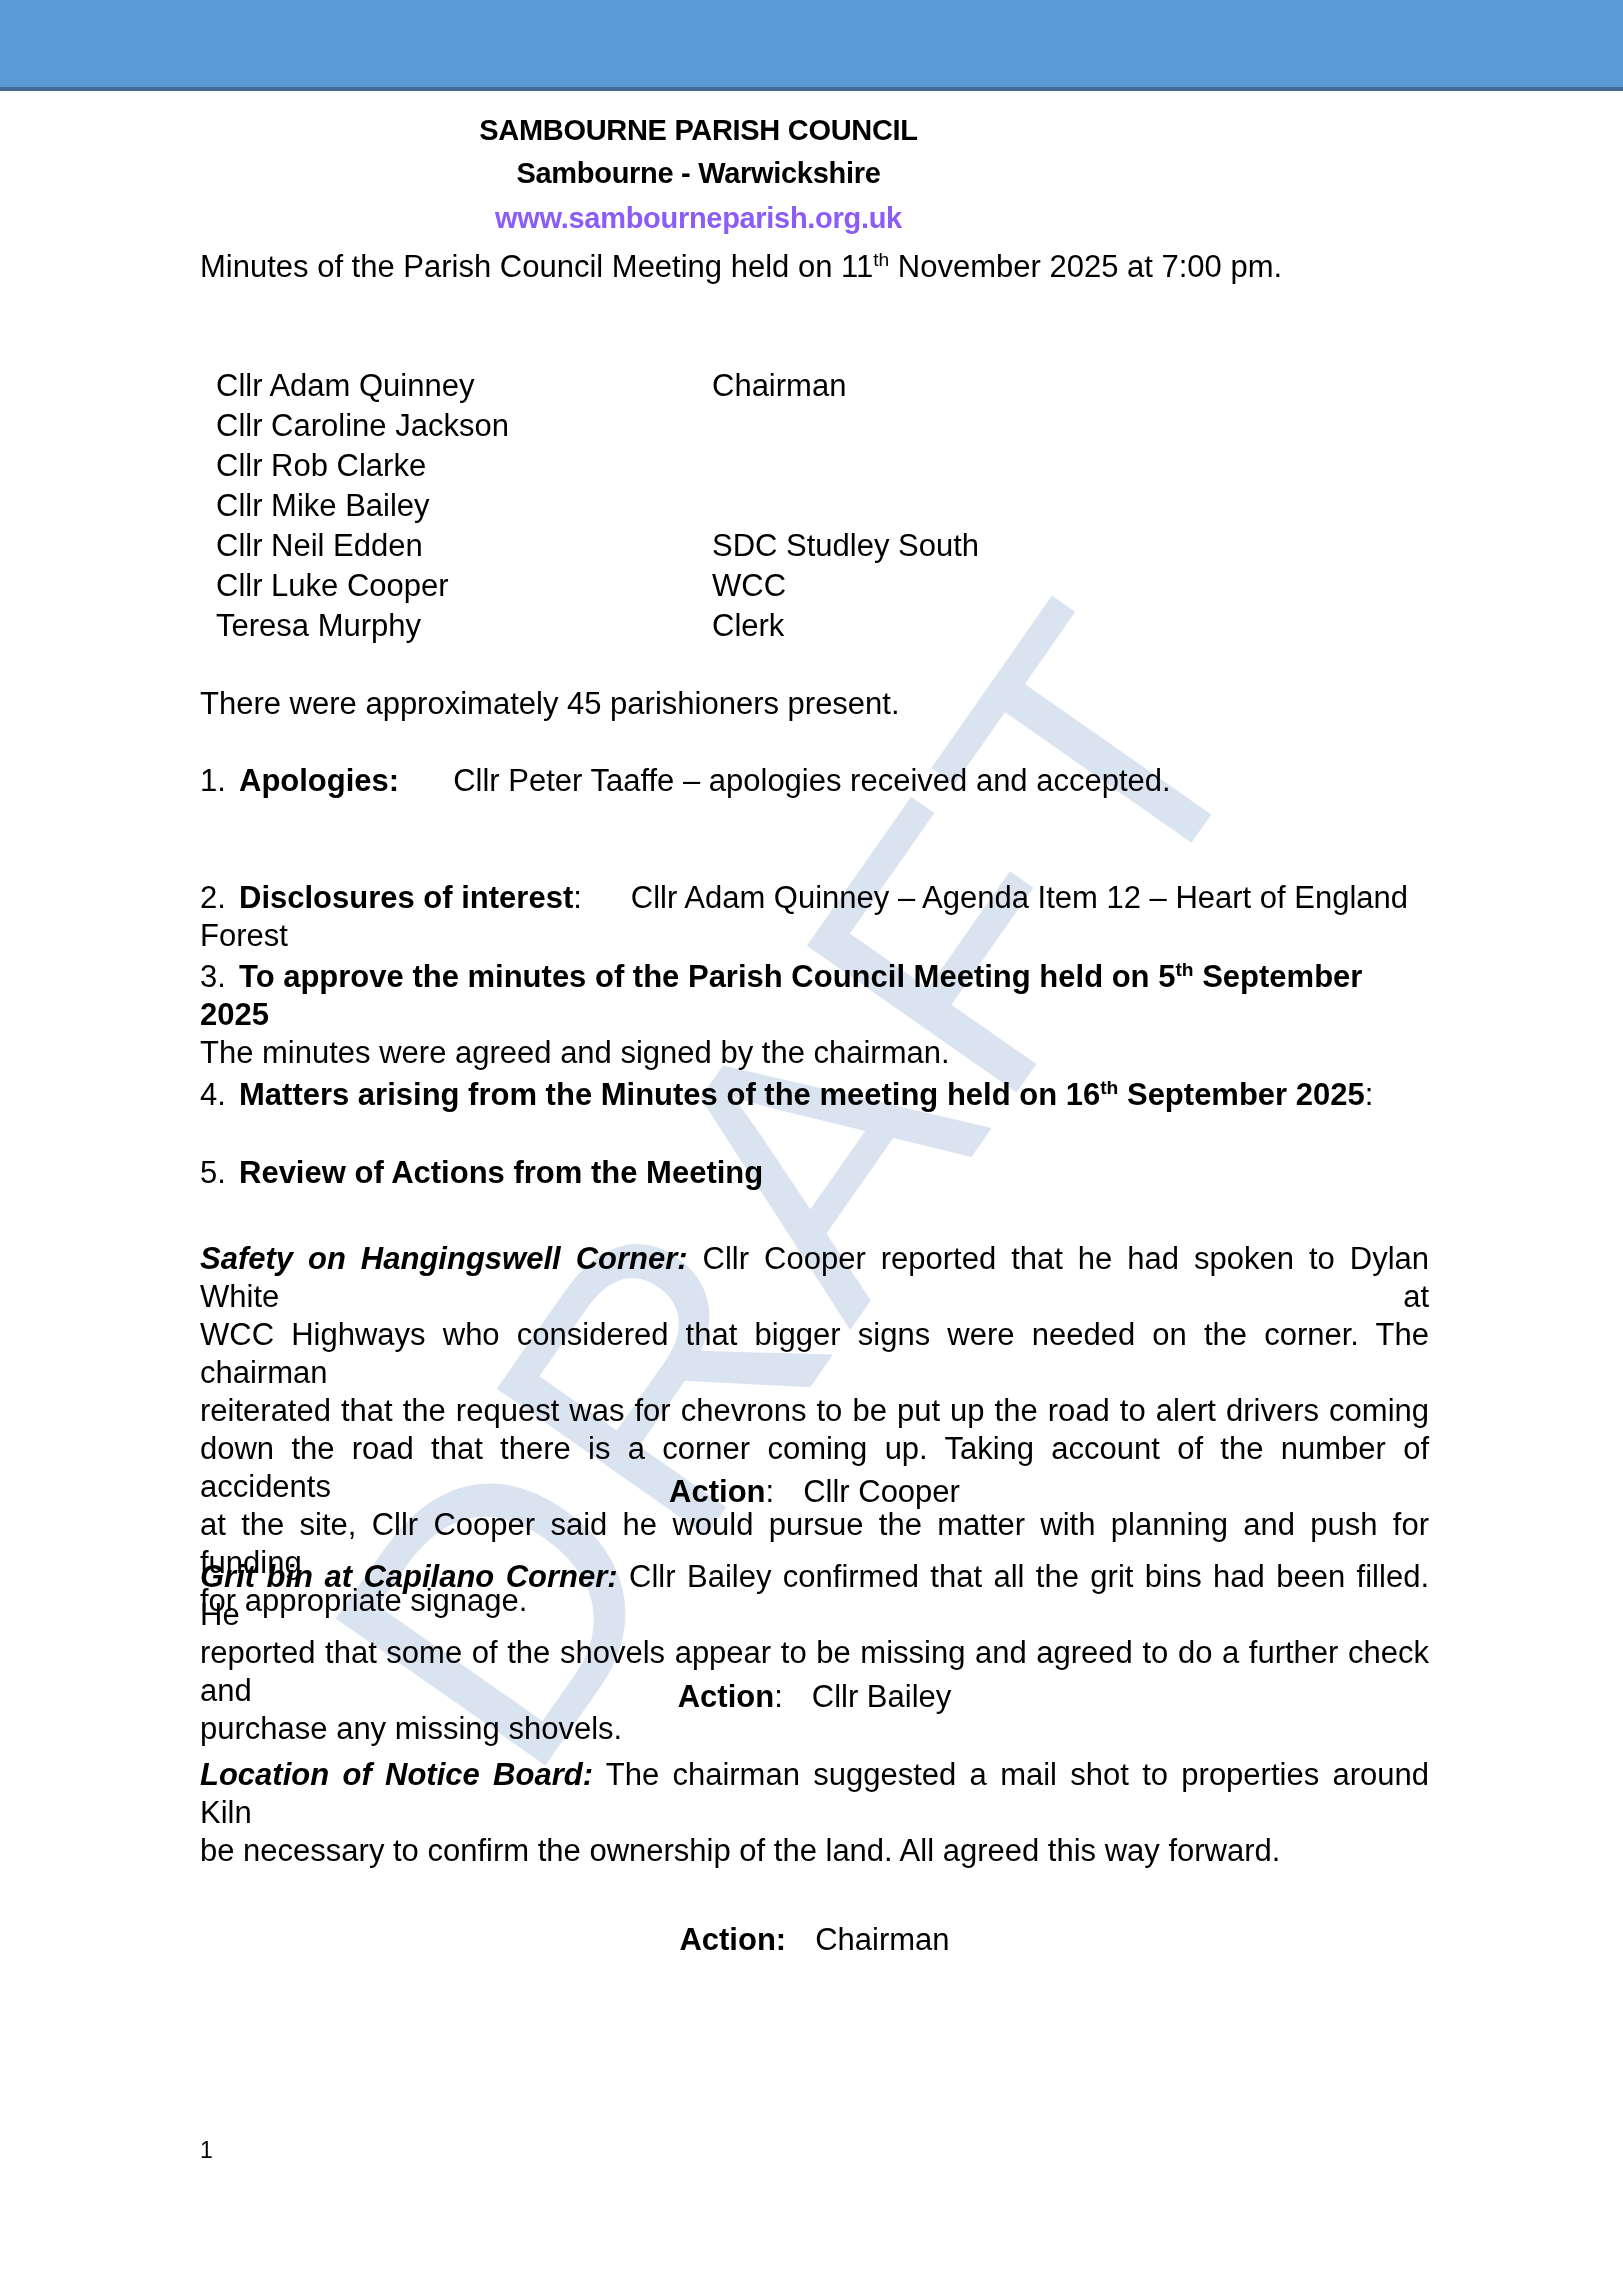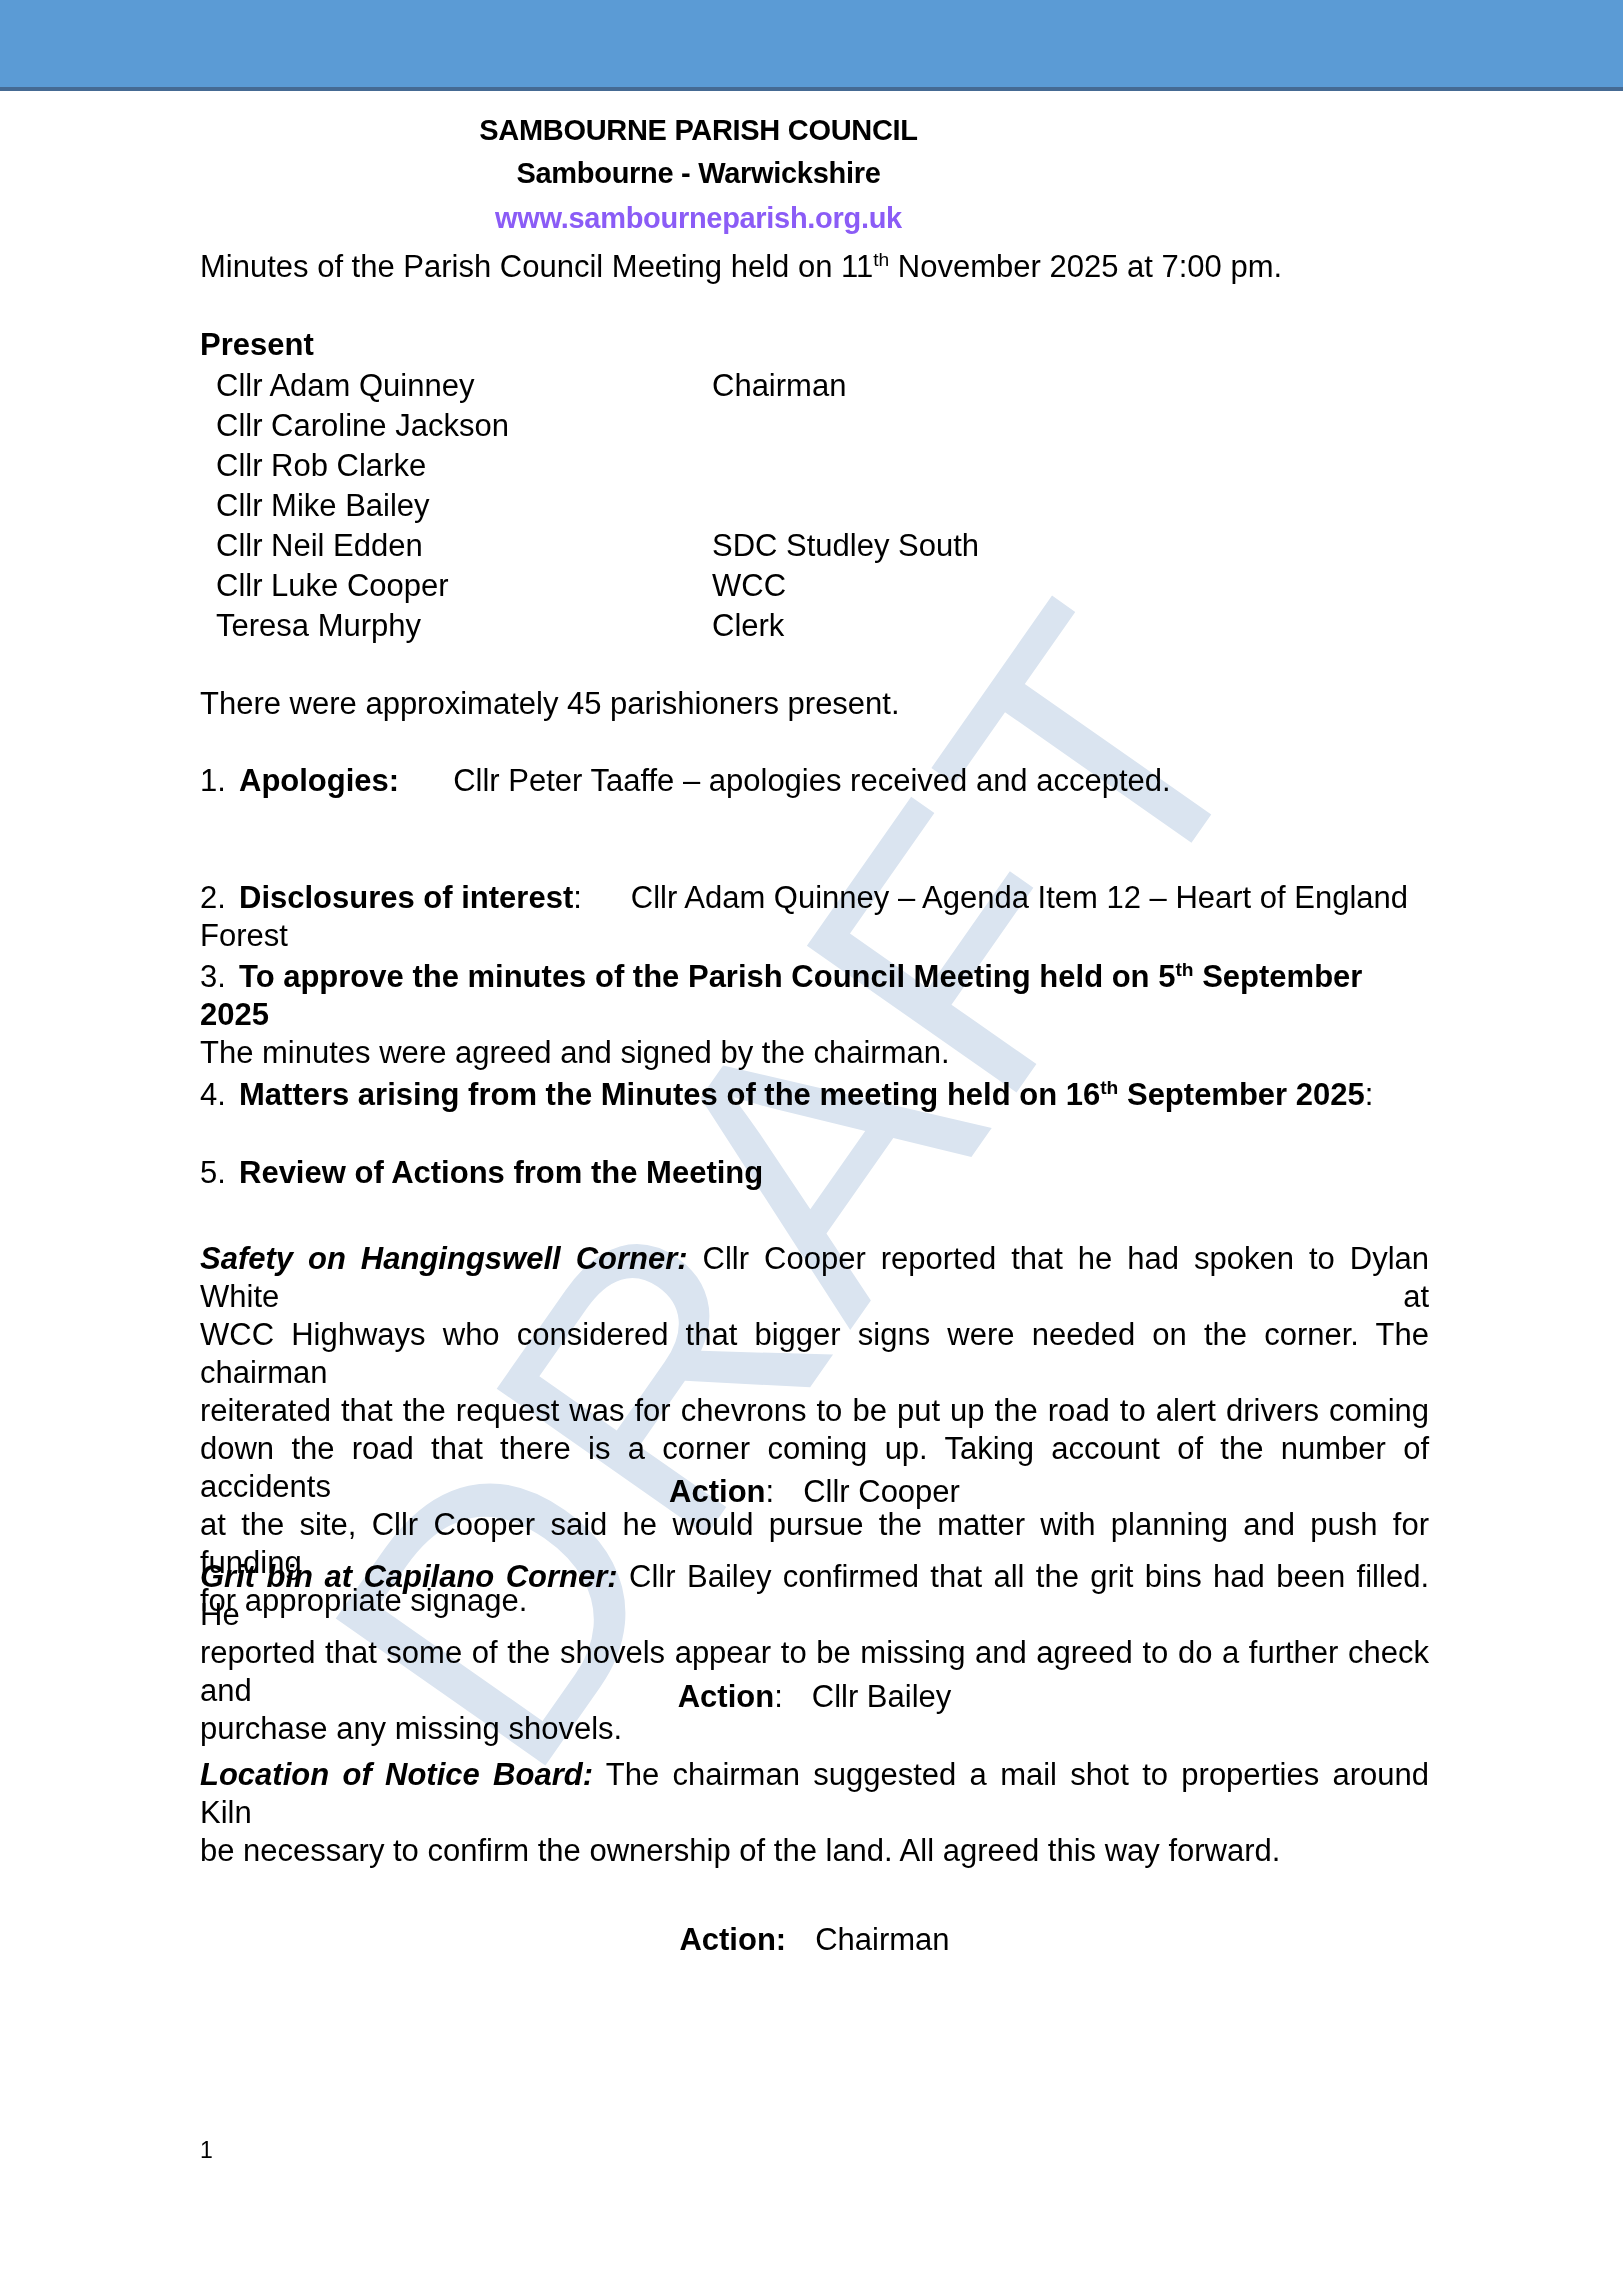--- a/index.html
+++ b/index.html
@@ -44,21 +44,20 @@
 
   <div class="abs bar" style="background: rgb(91, 155, 213);"></div>
   <div class="abs bar-edge" style="background: rgb(69, 106, 147);"></div>
 
   <div class="abs hline" style="top:113px">SAMBOURNE PARISH COUNCIL</div>
   <div class="abs hline" style="top:156px">Sambourne - Warwickshire</div>
   <div class="abs hline" id="website" style="top: 201px; color: #8b5cf6;">www.sambourneparish.org.uk</div>
 
   <div class="abs block" style="top:248px"><span>Minutes of the Parish Council Meeting held on 11</span><sup>th</sup><span> November 2025 at 7:00 pm.</span></div>
 
-  <div class="abs block b" style="top:326px">Present</div>
 
   <div class="abs block attendees" style="top:366px">
     <div class="row">
       <span class="name">Cllr Adam Quinney</span><span>Chairman</span>
     </div>
     <div class="row">
       <span class="name">Cllr Caroline Jackson</span><span></span>
     </div>
     <div class="row">
       <span class="name">Cllr Rob Clarke</span><span></span>

